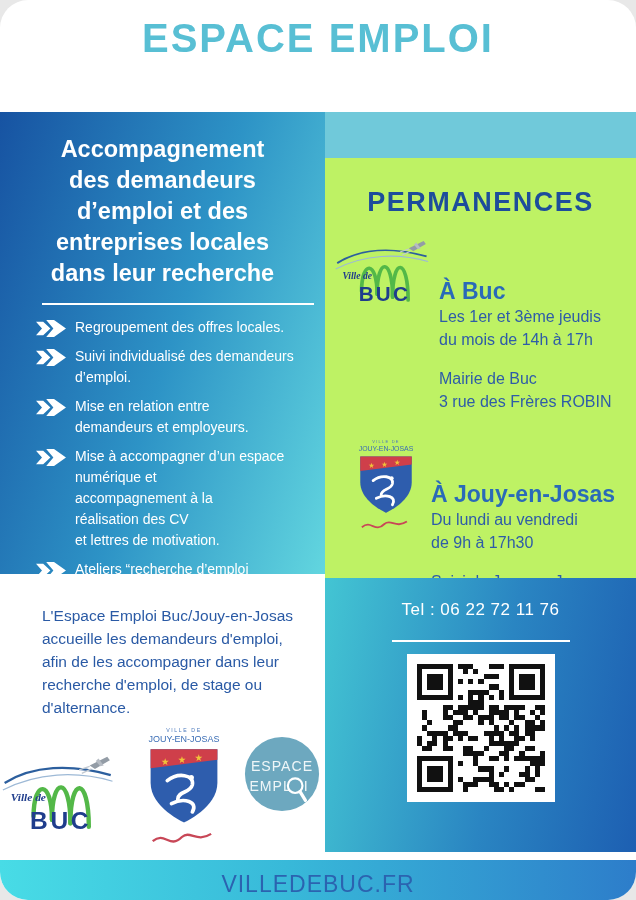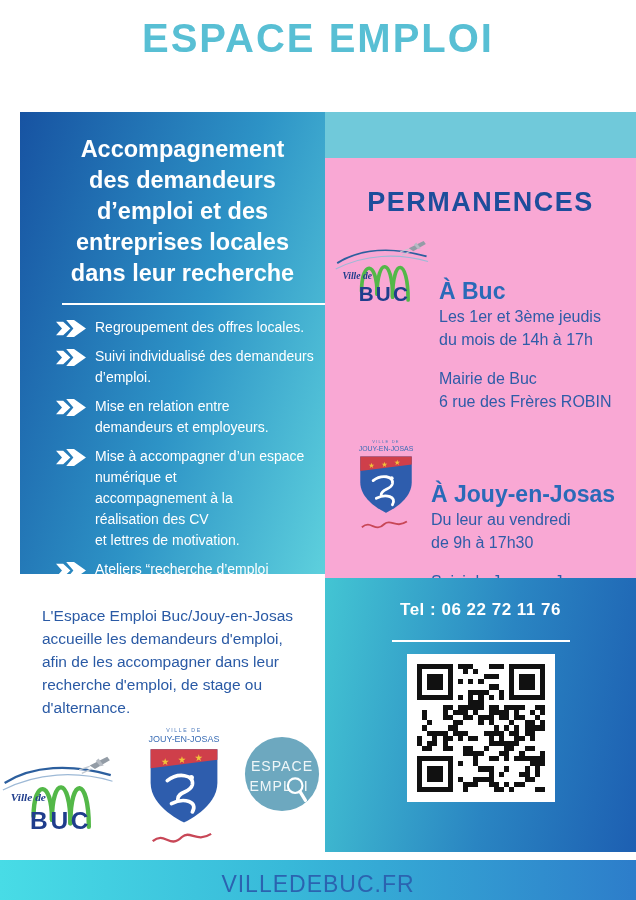--- a/index.html
+++ b/index.html
@@ -1,71 +1,71 @@
 <!DOCTYPE html>
 <html><head>
 <meta charset="utf-8">
 <style>
   * { margin:0; padding:0; box-sizing:border-box; }
   html,body { background:#e8e8e8; }
   #page {
     position:relative; width:636px; height:900px; margin:0 auto;
     background:#ffffff; overflow:hidden;
     font-family:"Liberation Sans", sans-serif;
+    border-radius:28px;
   }
   
   .title-band { position:absolute; top:16px; left:0; width:636px; text-align:center; }
   .title-band .t1, .title-band .t2 {
     font-weight:700; color:#58bfd4; letter-spacing:2px; line-height:44px; font-size:40px;
   }
   
   .left-panel {
     position:absolute; left:0; top:112px; width:325px; height:462px;
     background:linear-gradient(108deg,#1753a2 0%, #2d93c6 52%, #62d6df 100%);
     color:#ffffff;
-    margin-left:20px;
   }
   .intro-heading {
     margin-top:22px; padding:0 10px; text-align:center; white-space:pre-line;
     font-size:23.5px; font-weight:700; line-height:31px; color:#ffffff;
   }
   .intro-divider { margin:14px 0 0 42px; width:272px; height:2px; background:#ffffff; }
   .bullet-list { list-style:none; margin-top:12px; padding:0 12px 0 36px; }
   .bullet-item { display:flex; align-items:flex-start; margin-bottom:8px; }
   .arrow-icon { position:relative; flex:0 0 30px; width:30px; height:17px; margin-top:3px; }
   .arrow-icon::before {
     content:""; position:absolute; inset:0; background:#fff;
     clip-path:polygon(0 10%, 24% 10%, 48% 50%, 24% 90%, 0 90%, 20% 50%);
   }
   .arrow-icon::after {
     content:""; position:absolute; inset:0; background:#fff;
     clip-path:polygon(34% 0, 60% 0, 100% 50%, 60% 100%, 34% 100%, 58% 50%);
   }
   .bullet-text { white-space:pre-line; font-size:14px; line-height:21px; padding-left:9px; color:#fff; }
   
   .right-band { position:absolute; left:325px; top:112px; width:311px; height:46px; background:#70c9da; }
-  .perm-card { position:absolute; left:325px; top:158px; width:311px; height:420px; background:#f9a8d4; padding-top:30px; }
+  .perm-card { position:absolute; left:325px; top:158px; width:311px; height:420px; background:#bef264; padding-top:30px; }
   .perm-title { text-align:center; font-size:27px; font-weight:700; letter-spacing:1.5px; color:#1d4d9b; line-height:28px; }
   .entry { display:flex; align-items:flex-start; padding-left:10px; }
   .entry-buc { margin-top:20px; }
   .entry-jouy { margin-top:26px; padding-left:24px; }
   .entry .txt { padding-left:8px; }
   .place-title { font-size:23px; font-weight:700; color:#2a6ab8; line-height:26px;margin-top:42px; }
   .place-schedule { margin-top:1px; font-size:16px; line-height:23px; color:#2e5ca8; white-space:pre-line; }
   .place-address { margin-top:16px; font-size:16px; line-height:23px; color:#2e5ca8; white-space:pre-line; }
   .buc-logo-sm { width:96px; height:74px; margin-top:-4px; flex:0 0 96px; }
   .jouy-logo-sm { width:74px; height:100px; margin-top:-2px; flex:0 0 74px; }
   
   .contact-panel {
     position:absolute; left:325px; top:578px; width:311px; height:274px;
     background:linear-gradient(100deg,#43c5d3 0%, #2a85c2 55%, #1d5fb2 100%);
     color:#fff; text-align:center;
   }
   .contact-title { margin-top:24px; font-size:29px; font-weight:700; letter-spacing:4px; }
-  .contact-phone { margin-top:22px; font-size:17px; font-weight:700; letter-spacing:0.5px; }
+  .contact-phone { margin-top:22px; font-size:17px; font-weight:400; letter-spacing:0.5px; }
   .contact-divider { margin:20px auto 0; width:178px; height:2px; background:#fff; }
   .qr-box { margin:12px auto 0; width:148px; height:148px; background:#fff; padding:10px; }
   .qr-box svg { display:block; width:128px; height:128px; fill:#111; shape-rendering:crispEdges; }
   
   .about-block { position:absolute; left:0; top:574px; width:325px; height:340px; background:#fff; }
   .about-text { margin:30px 0 0 42px; font-size:15.5px; line-height:23px; color:#2a5aa5; white-space:pre-line; }
   .logo-row { position:absolute; left:0; top:150px; width:325px; height:128px; }
   .buc-logo-lg { position:absolute; left:2px; top:22px; width:114px; height:88px; }
   .jouy-logo-lg { position:absolute; left:136px; top:0px; width:96px; height:130px; }
   .espace-badge { position:absolute; left:243px; top:11px; width:78px; height:78px; }
@@ -143,21 +143,21 @@
           <path d="M-12 17 L0 13 M-9 21 L2 16" stroke="#c2c9d1" stroke-width="1.5" fill="none"></path>
         </g>
         <text class="serif-it" x="10" y="63" font-size="13" font-style="italic" font-weight="bold" fill="#1f3d8c">Ville de</text>
         <text x="32" y="94" font-size="28" font-weight="bold" letter-spacing="3" fill="#1f3d8c">BUC</text>
       </svg>
       <div class="txt">
         <div class="place-title">À Buc</div>
         <div class="place-schedule">Les 1er et 3ème jeudis
 du mois de 14h à 17h</div>
         <div class="place-address">Mairie de Buc
-6 rue des Frères ROBIN</div>
+3 rue des Frères ROBIN</div>
       </div>
     </div>
 
     <div class="entry entry-jouy">
       <svg class="jouy-logo-sm" viewBox="0 0 92 124">
         <text x="46" y="7" font-size="5" letter-spacing="1.5" text-anchor="middle" fill="#4a78bb">VILLE DE</text>
         <text x="46" y="17" font-size="8.6" text-anchor="middle" fill="#3a6db5">JOUY-EN-JOSAS</text>
         <path d="M14 24 H78 V56 C78 80 46 94 46 94 C46 94 14 80 14 56 Z" fill="#2e5dad"></path>
         <polygon points="14,24 78,24 78,34 14,42" fill="#cf3f4a"></polygon>
         <text x="24" y="39" font-size="9" fill="#f0c23a">★</text>
@@ -165,21 +165,21 @@
         <text x="56" y="35" font-size="9" fill="#f0c23a">★</text>
         <g stroke="#ffffff" stroke-width="3.5" fill="none" stroke-linecap="round">
           <path d="M30 54 C40 46 56 48 54 58 C52 66 40 64 40 72"></path>
           <path d="M34 76 C46 70 60 74 54 84"></path>
         </g>
         <circle cx="53" cy="51" r="2.5" fill="#ffffff"></circle>
         <path d="M16 112 C28 102 32 120 44 108 C52 101 58 114 72 105" stroke="#c84757" stroke-width="2.2" fill="none"></path>
       </svg>
       <div class="txt">
         <div class="place-title">À Jouy-en-Josas</div>
-        <div class="place-schedule">Du leur au vendredi
+        <div class="place-schedule">Du lundi au vendredi
 de 9h à 17h30</div>
         <div class="place-address">Suivi de Jouy-en-Josas</div>
       </div>
     </div>
   </div>
 
   <div class="contact-panel">
     <div class="contact-phone">Tel : 06 22 72 11 76</div>
     <div class="contact-divider"></div>
     <div class="qr-box">

